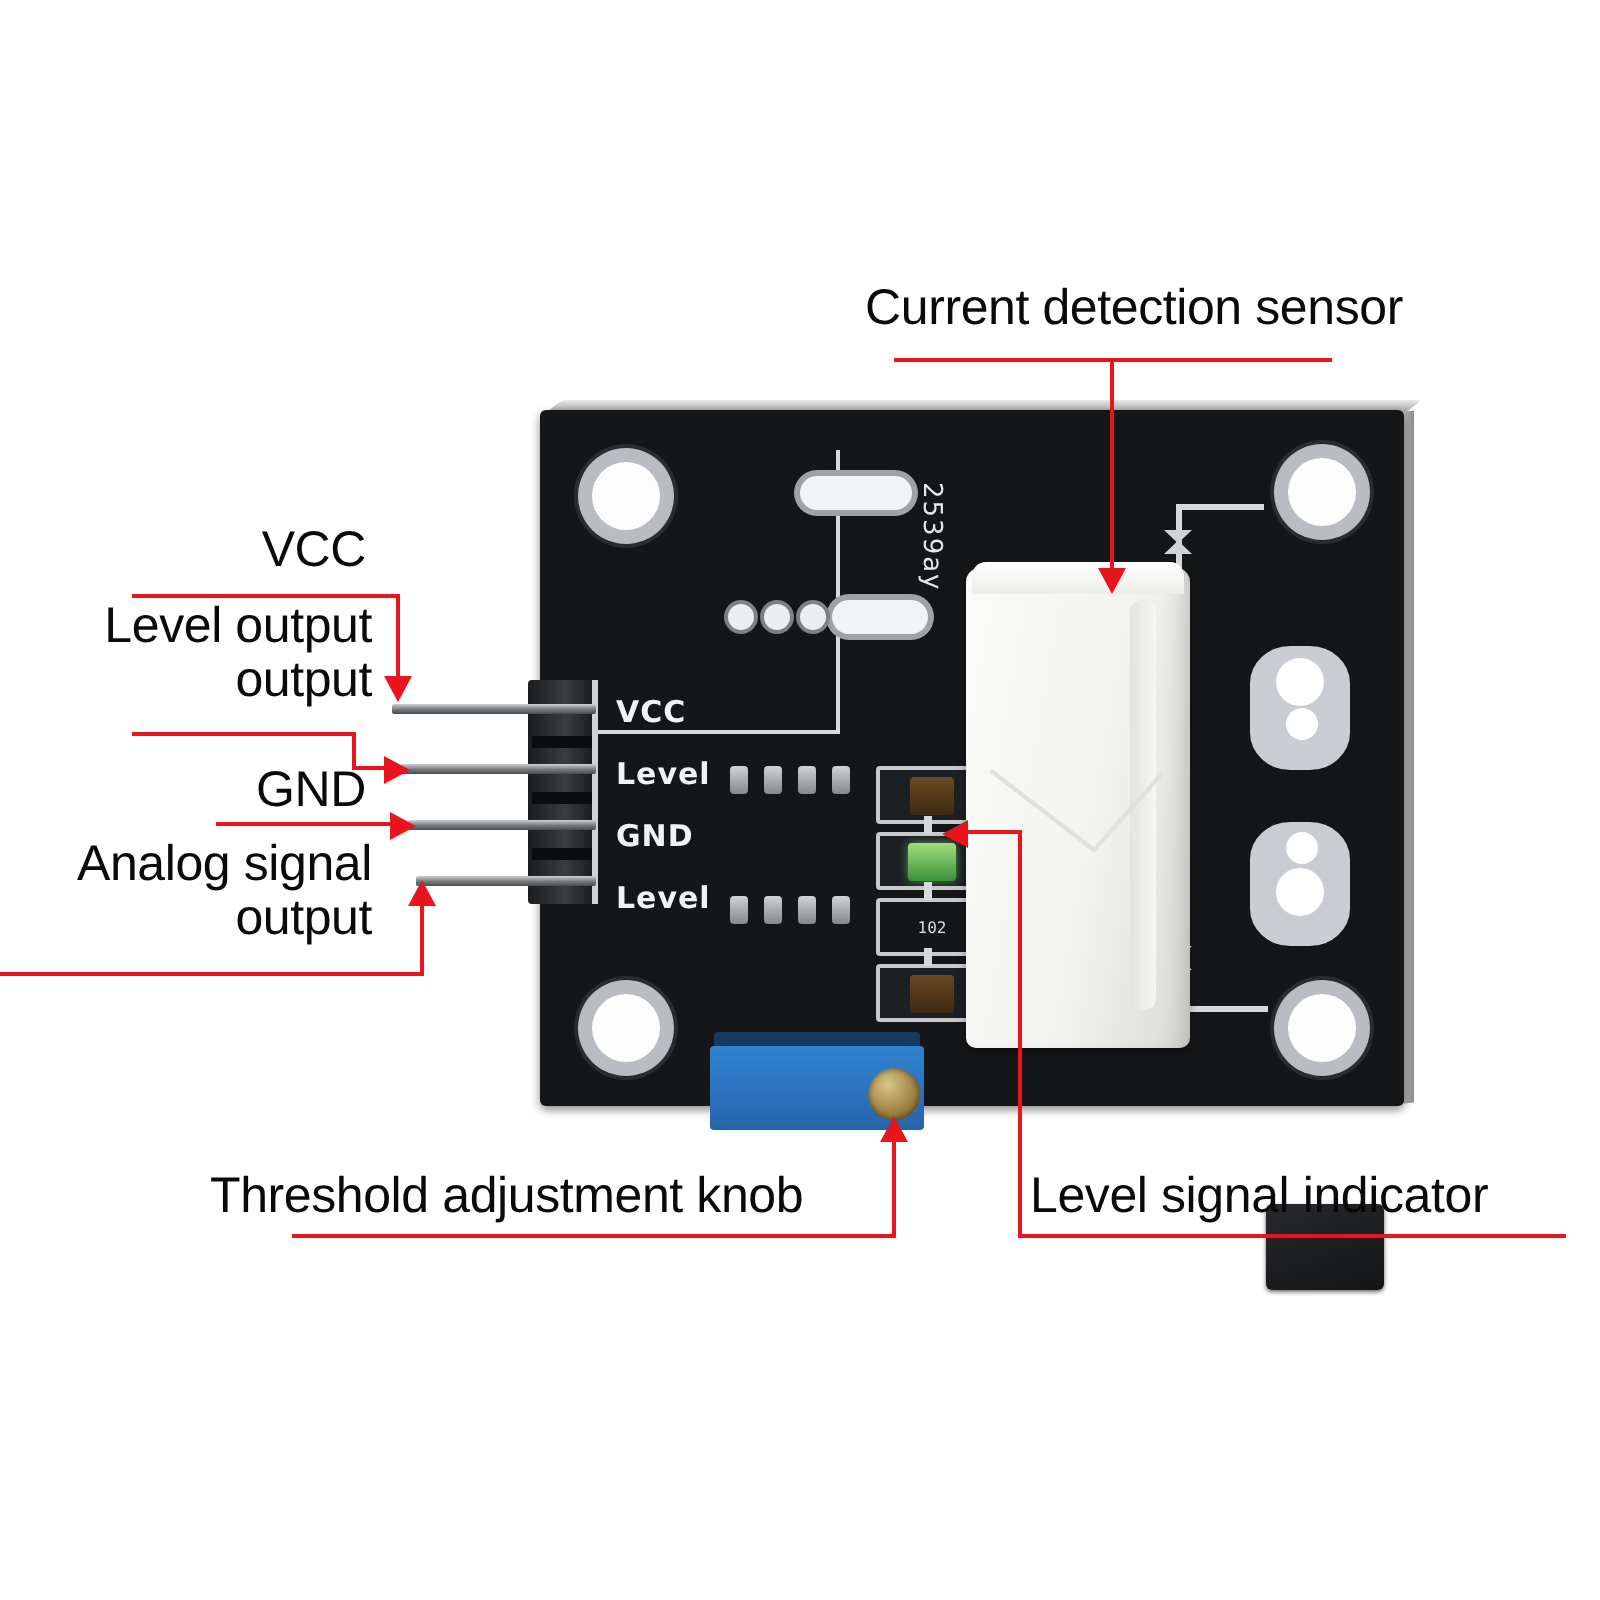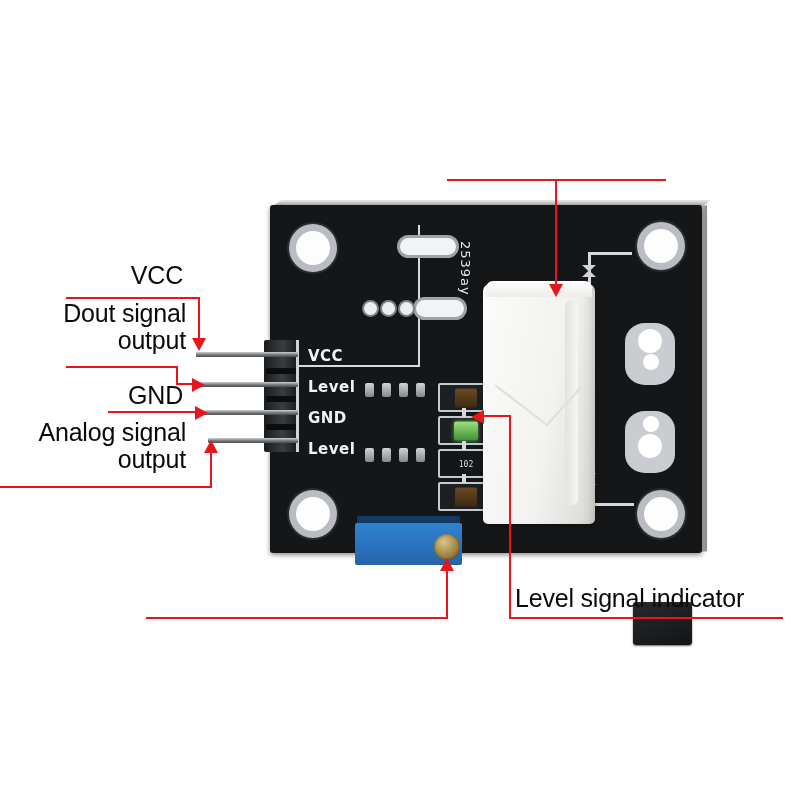--- a/index.html
+++ b/index.html
@@ -196,46 +196,48 @@
   <div id="hdr-body"></div>
   <div class="hdr-notch" style="top:368px;"></div>
   <div class="hdr-notch" style="top:396px;"></div>
   <div class="hdr-notch" style="top:424px;"></div>
   <div class="hdr-sep"></div>
   <div class="pin" style="left:196px;top:352px;width:102px;"></div>
   <div class="pin" style="left:200px;top:382px;width:98px;"></div>
   <div class="pin" style="left:204px;top:410px;width:94px;"></div>
   <div class="pin" style="left:208px;top:438px;width:90px;"></div>
 
+  <div class="anno center" style="left:402px;top:141px;width:330px;font-size:25px;">Current detection sensor</div>
   <div class="ln lnh" style="left:447px;top:179px;width:219px;"></div>
   <div class="ln lnv" style="left:555px;top:179px;height:107px;"></div>
   <div class="ah ah-down" style="left:549px;top:284px;"></div>
 
   <div class="anno right" style="left:20px;top:262px;width:163px;font-size:25px;">VCC</div>
   <div class="ln lnh" style="left:66px;top:297px;width:134px;"></div>
   <div class="ln lnv" style="left:198px;top:297px;height:42px;"></div>
   <div class="ah ah-down" style="left:192px;top:338px;"></div>
 
-  <div class="anno right" style="left:10px;top:300px;width:176px;font-size:25px;">Dout signal
+  <div class="anno right" style="left:10px;top:300px;width:176px;font-size:25px;">Level output
 output</div>
   <div class="ln lnh" style="left:66px;top:366px;width:112px;"></div>
   <div class="ln lnv" style="left:176px;top:366px;height:18px;"></div>
   <div class="ln lnh" style="left:176px;top:383px;width:22px;"></div>
   <div class="ah ah-right" style="left:192px;top:378px;"></div>
 
   <div class="anno right" style="left:30px;top:382px;width:153px;font-size:25px;">GND</div>
   <div class="ln lnh" style="left:108px;top:411px;width:92px;"></div>
   <div class="ah ah-right" style="left:195px;top:406px;"></div>
 
   <div class="anno right" style="left:6px;top:419px;width:180px;font-size:25px;">Analog signal
 output</div>
   <div class="ln lnh" style="left:0px;top:486px;width:212px;"></div>
   <div class="ln lnv" style="left:210px;top:452px;height:35px;"></div>
   <div class="ah ah-up" style="left:204px;top:440px;"></div>
 
+  <div class="anno left" style="left:105px;top:585px;width:365px;font-size:25px;">Threshold adjustment knob</div>
   <div class="ln lnh" style="left:146px;top:617px;width:302px;"></div>
   <div class="ln lnv" style="left:446px;top:570px;height:48px;"></div>
   <div class="ah ah-up" style="left:440px;top:558px;"></div>
 
   <div class="anno left" style="left:515px;top:585px;width:300px;font-size:25px;">Level signal indicator</div>
   <div class="ln lnh" style="left:509px;top:617px;width:274px;"></div>
   <div class="ln lnv" style="left:509px;top:415px;height:203px;"></div>
   <div class="ln lnh" style="left:483px;top:415px;width:28px;"></div>
   <div class="ah ah-left" style="left:471px;top:410px;"></div>
 

